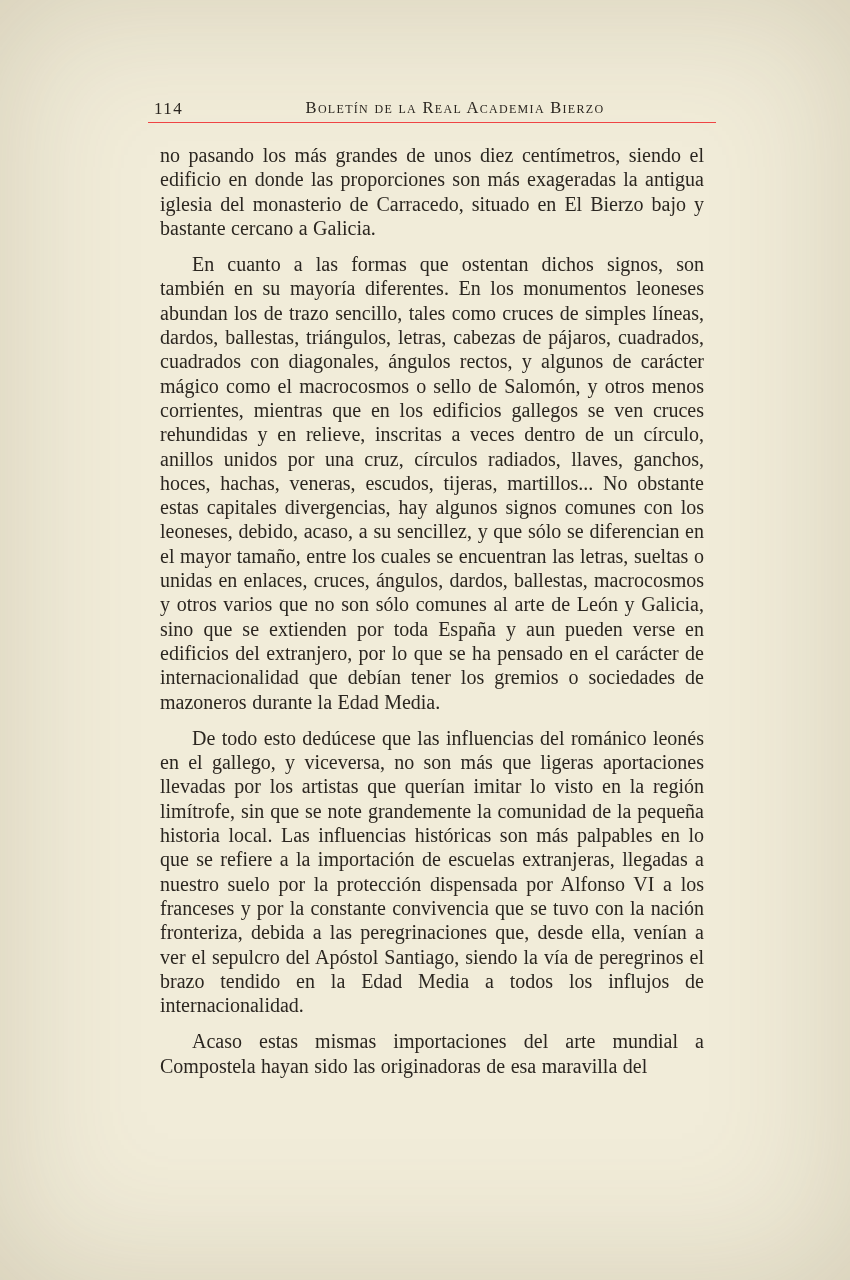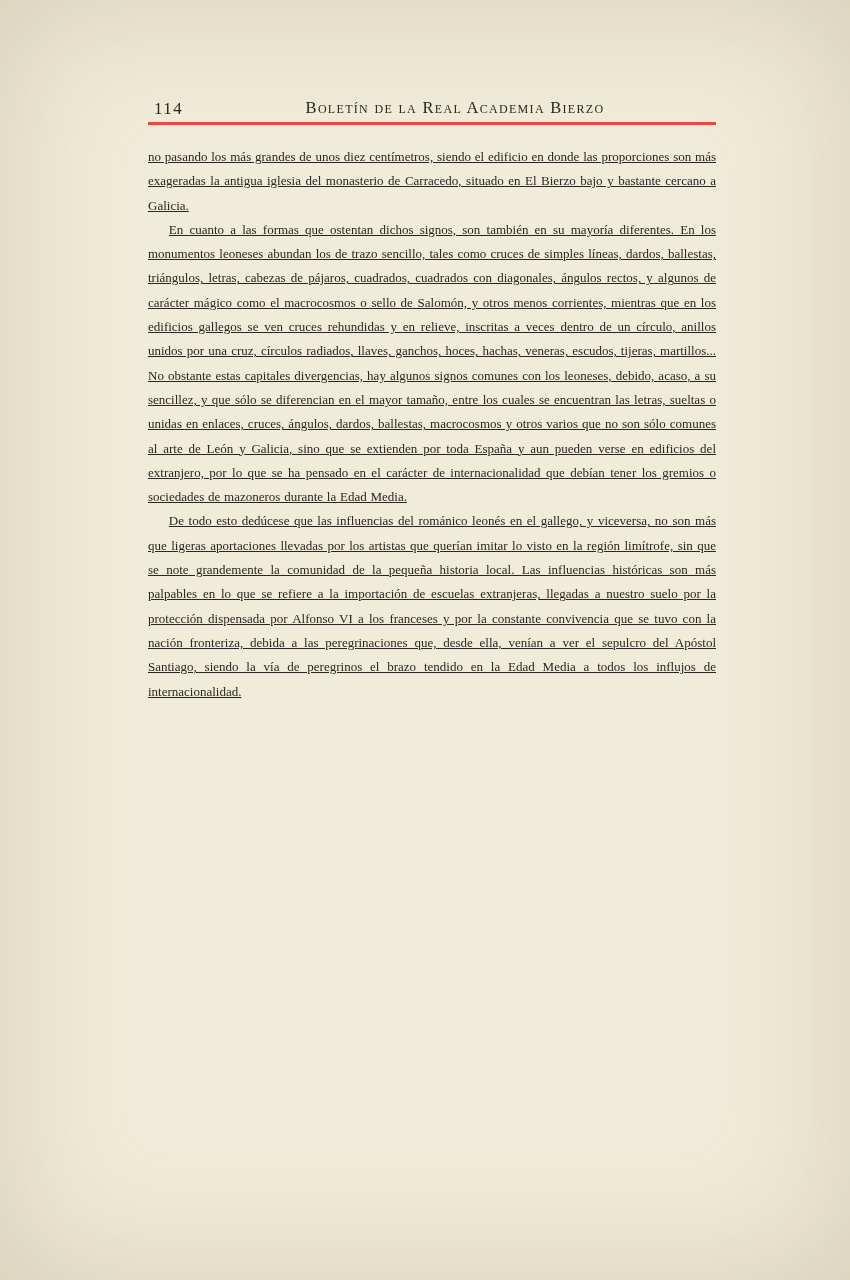--- a/index.html
+++ b/index.html
@@ -20,62 +20,62 @@
     }
     .text-block {
       position: absolute;
       left: 148px;
       top: 98px;
       width: 568px;
     }
     .page-header {
       position: relative;
       height: 24px;
-      border-bottom: 3px solid #ef4444;
+      border-bottom: 1px solid #ef4444;
       margin-bottom: 20px;
     }
     .page-number {
       position: absolute;
       left: 6px;
       top: 1px;
       font-size: 17px;
       letter-spacing: 1.5px;
     }
     .journal-title {
       text-align: center;
       font-variant: small-caps;
       font-size: 16.5px;
       letter-spacing: 1.3px;
       padding-left: 46px;
       white-space: nowrap;
     }
     .body-text p {
-      margin: 0;
+      margin: 12px;
       text-align: justify;
-      font-size: 13px;
+      font-size: 20px;
       line-height: 24.3px;
       text-indent: 1.6em;
       word-spacing: 0.5px;
-      text-decoration: underline;
     }
     .body-text p.no-indent {
       text-indent: 0;
     }
   </style>
 </head>
 <body>
 
 <div class="page">
   <div class="text-block">
 
     <div class="page-header">
       <span class="page-number">114</span>
       <div class="journal-title">Boletín de la Real Academia Bierzo</div>
     </div>
 
     <div class="body-text">
       <p class="no-indent">no pasando los más grandes de unos diez centímetros, siendo el edificio en donde las proporciones son más exageradas la antigua iglesia del monasterio de Carracedo, situado en El Bierzo bajo y bastante cercano a Galicia.</p>
       <p>En cuanto a las formas que ostentan dichos signos, son también en su mayoría diferentes. En los monumentos leoneses abundan los de trazo sencillo, tales como cruces de simples líneas, dardos, ballestas, triángulos, letras, cabezas de pájaros, cuadrados, cuadrados con diagonales, ángulos rectos, y algunos de carácter mágico como el macrocosmos o sello de Salomón, y otros menos corrientes, mientras que en los edificios gallegos se ven cruces rehundidas y en relieve, inscritas a veces dentro de un círculo, anillos unidos por una cruz, círculos radiados, llaves, ganchos, hoces, hachas, veneras, escudos, tijeras, martillos... No obstante estas capitales divergencias, hay algunos signos comunes con los leoneses, debido, acaso, a su sencillez, y que sólo se diferencian en el mayor tamaño, entre los cuales se encuentran las letras, sueltas o unidas en enlaces, cruces, ángulos, dardos, ballestas, macrocosmos y otros varios que no son sólo comunes al arte de León y Galicia, sino que se extienden por toda España y aun pueden verse en edificios del extranjero, por lo que se ha pensado en el carácter de internacionalidad que debían tener los gremios o sociedades de mazoneros durante la Edad Media.</p>
       <p>De todo esto dedúcese que las influencias del románico leonés en el gallego, y viceversa, no son más que ligeras aportaciones llevadas por los artistas que querían imitar lo visto en la región limítrofe, sin que se note grandemente la comunidad de la pequeña historia local. Las influencias históricas son más palpables en lo que se refiere a la importación de escuelas extranjeras, llegadas a nuestro suelo por la protección dispensada por Alfonso VI a los franceses y por la constante convivencia que se tuvo con la nación fronteriza, debida a las peregrinaciones que, desde ella, venían a ver el sepulcro del Apóstol Santiago, siendo la vía de peregrinos el brazo tendido en la Edad Media a todos los influjos de internacionalidad.</p>
+      <p>Acaso estas mismas importaciones del arte mundial a Compostela hayan sido las originadoras de esa maravilla del</p>
     </div>
 
   </div>
 </div>
 
 </body></html>

